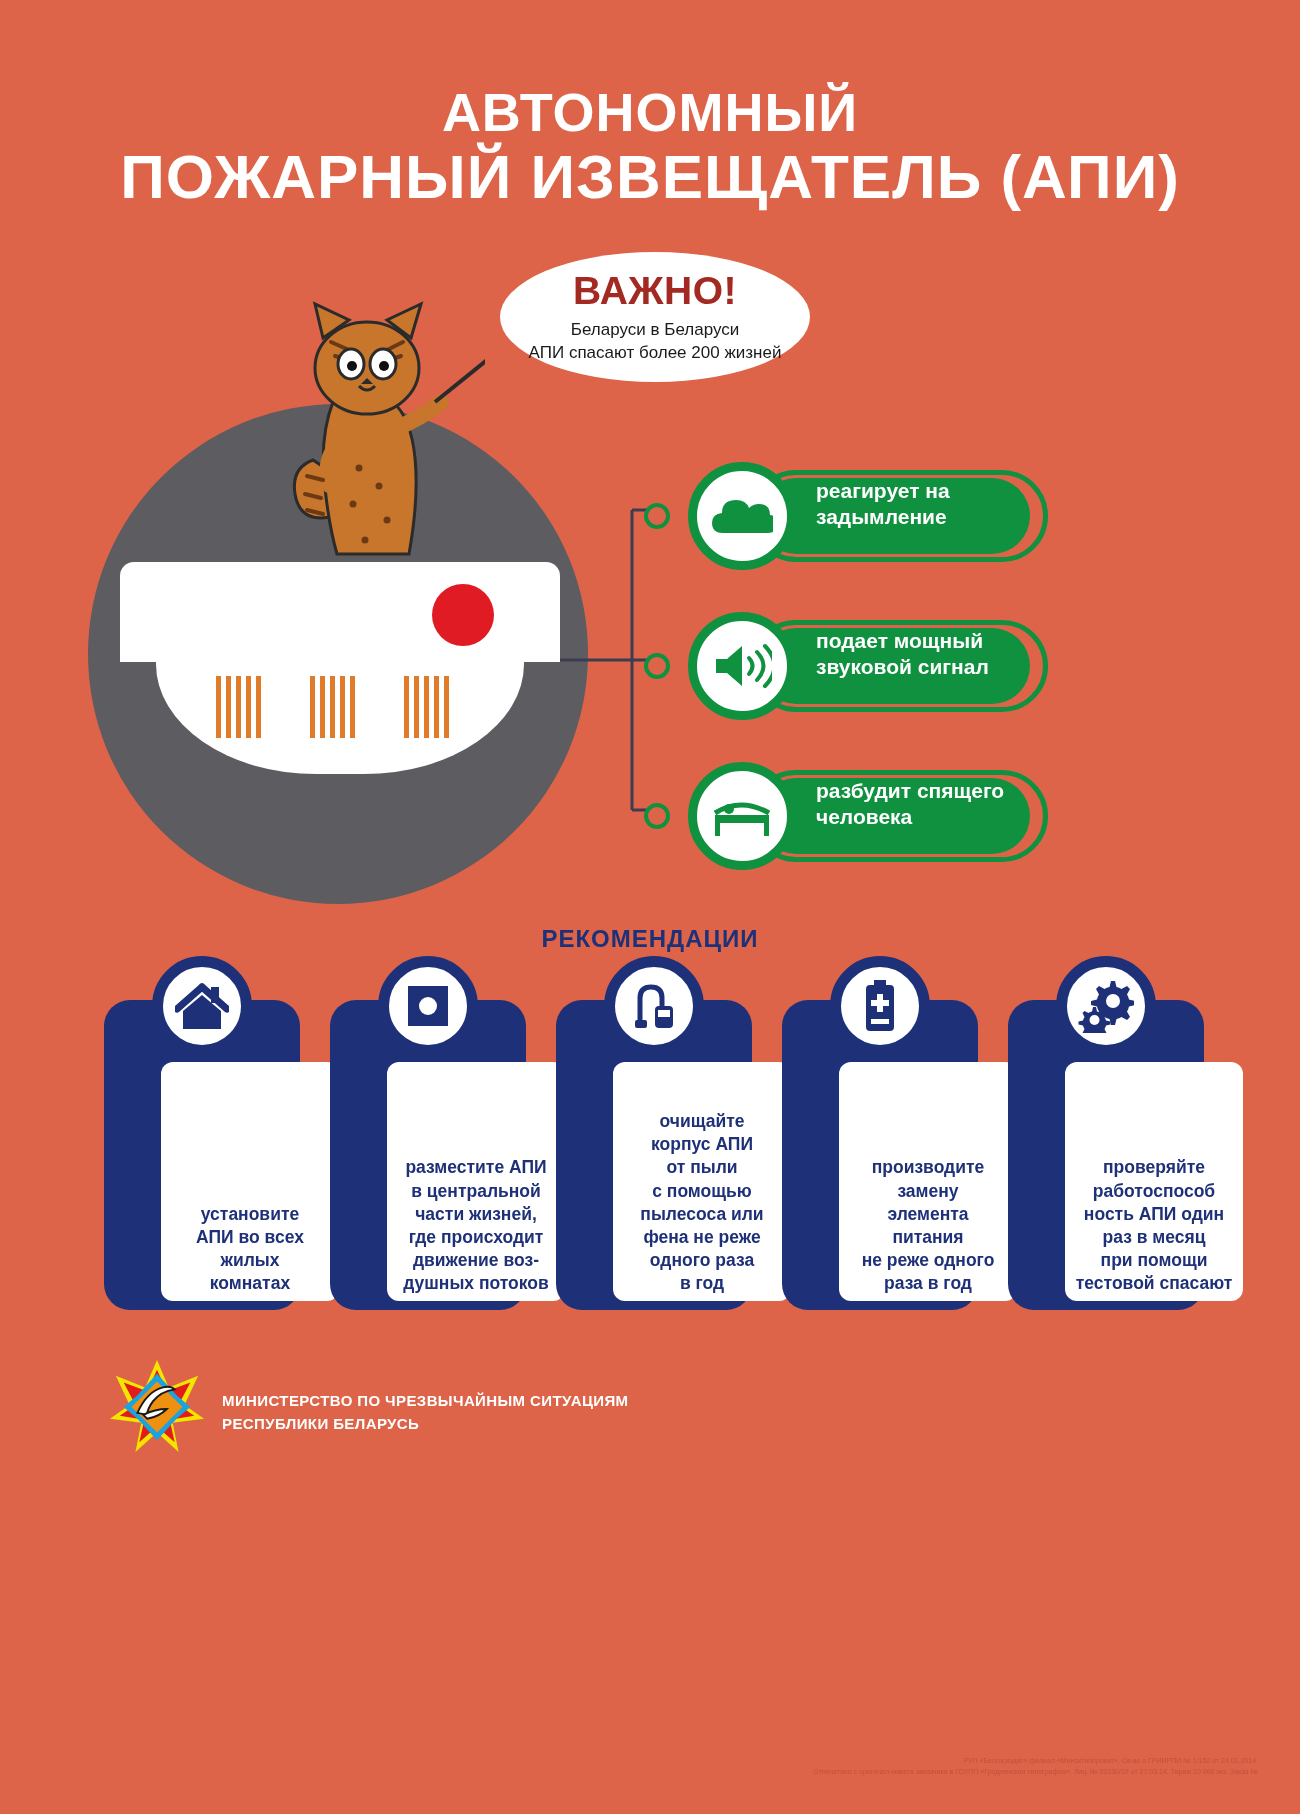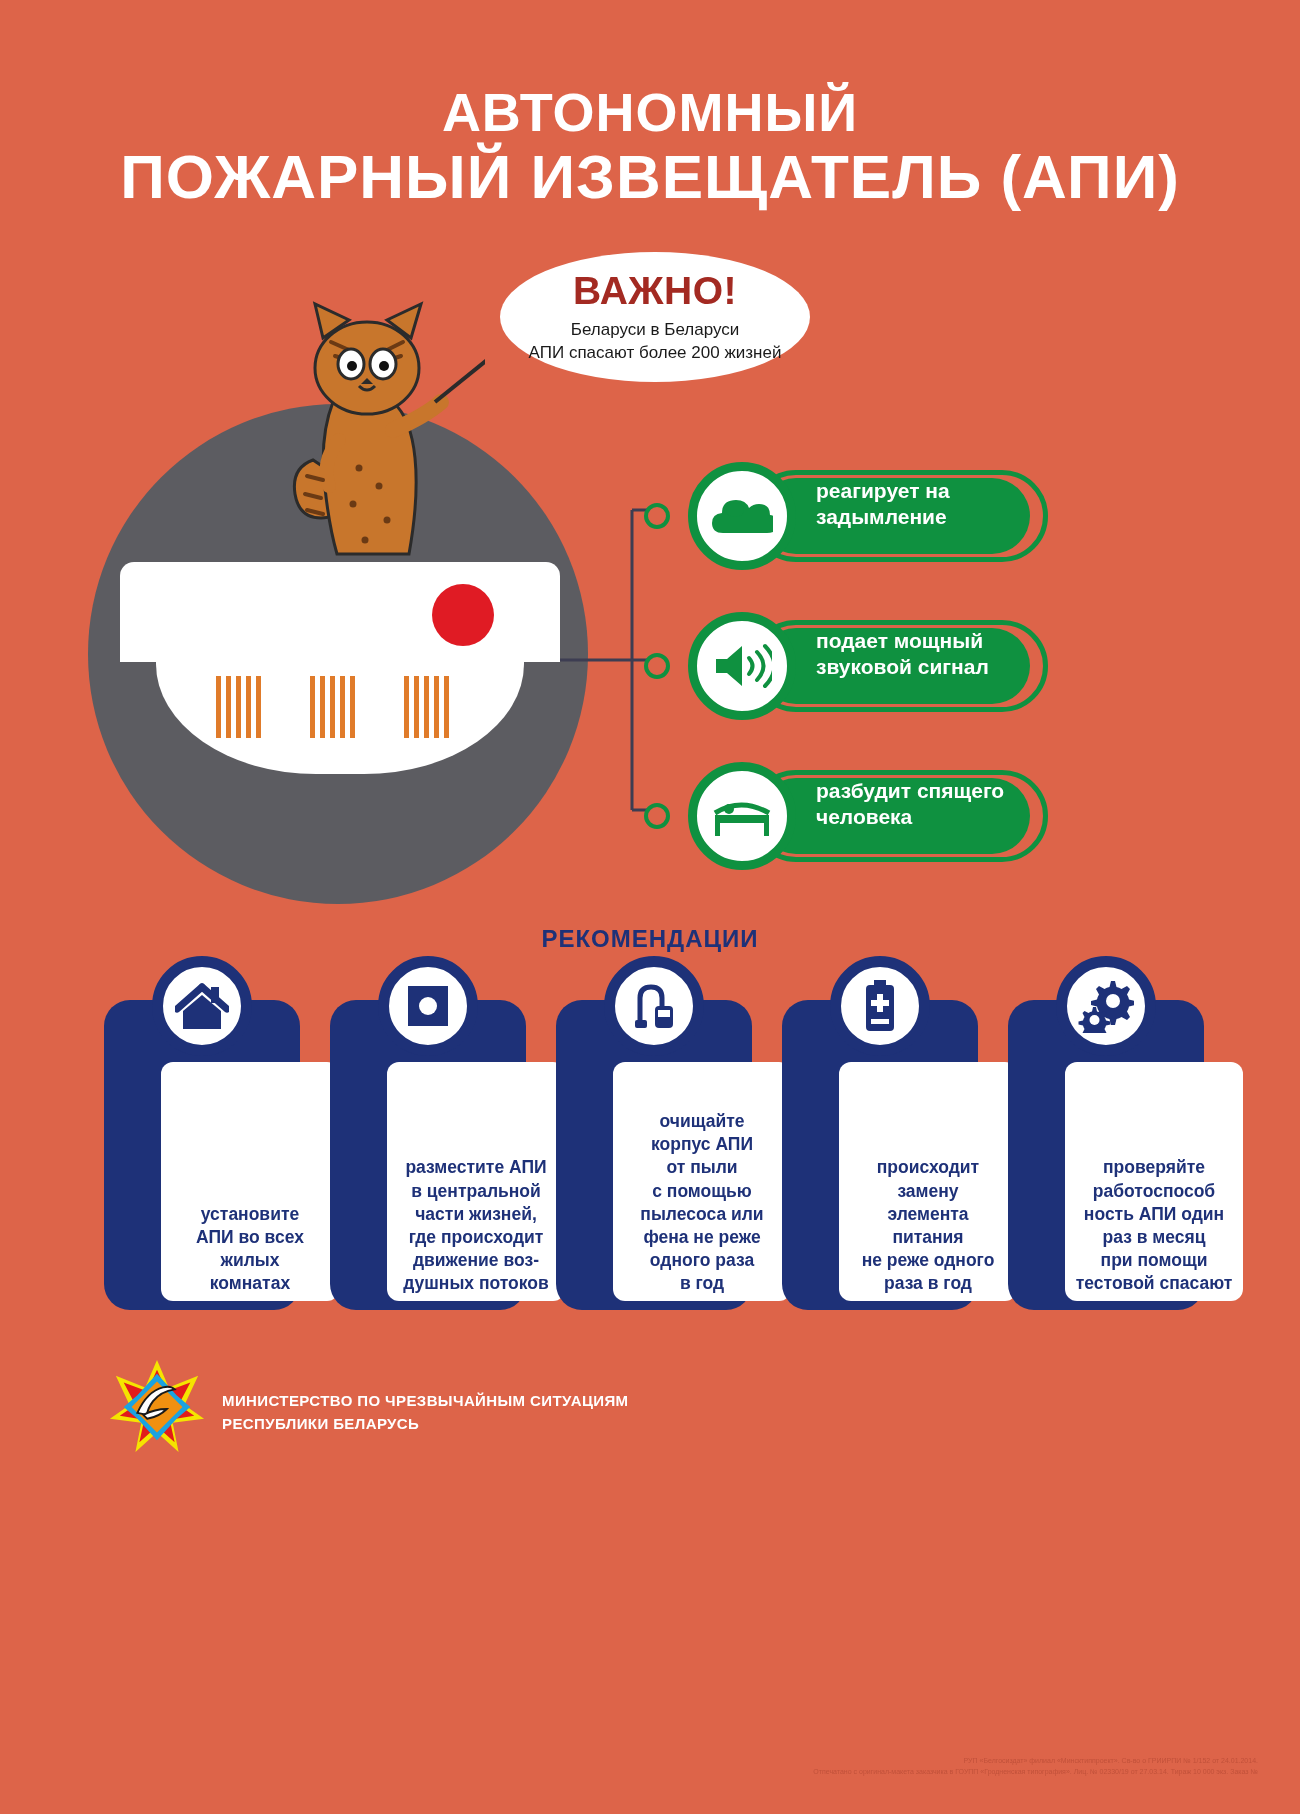--- a/index.html
+++ b/index.html
@@ -360,21 +360,21 @@
       <div class="card-badge">
         <svg width="34" height="54" viewBox="0 0 34 54">
           <rect x="11" y="1" width="12" height="5" fill="#1e3178"></rect>
           <rect x="3" y="6" width="28" height="46" rx="4" fill="#1e3178"></rect>
           <rect x="14" y="15" width="6" height="18" fill="#ffffff"></rect>
           <rect x="8" y="21" width="18" height="6" fill="#ffffff"></rect>
           <rect x="8" y="40" width="18" height="5" fill="#ffffff"></rect>
         </svg>
       </div>
       <div class="card-inner">
-        <span class="card-text">происходит
+        <span class="card-text">производите
 замену
 элемента
 питания
 не реже одного
 раза в год</span>
       </div>
     </div>
 
     <div class="card">
       <div class="card-badge">

